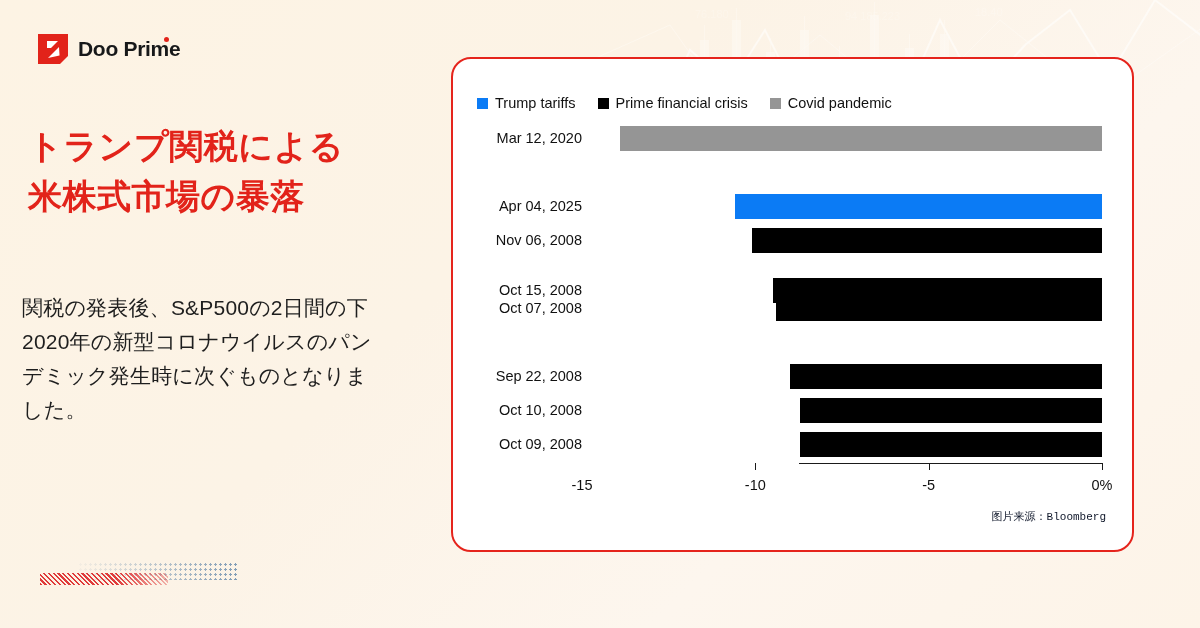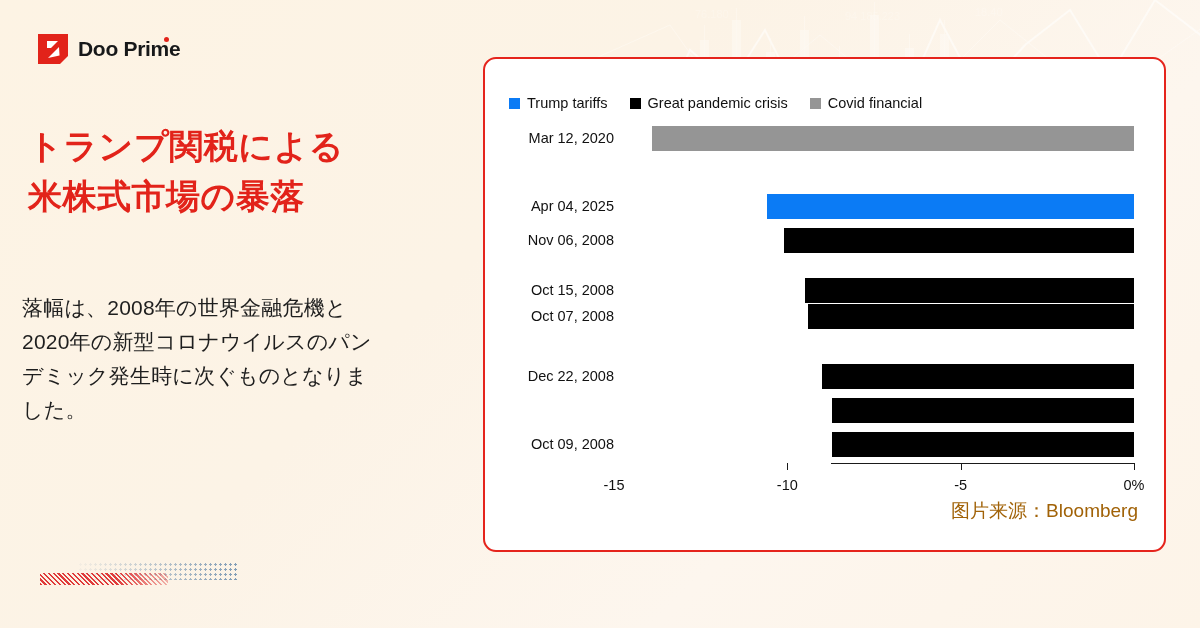--- a/index.html
+++ b/index.html
@@ -120,23 +120,22 @@
 
   
   .chart-card {
     position: absolute;
     left: 451px;
     top: 57px;
     width: 683px;
     height: 495px;
     background: #ffffff;
     border: 2px solid #e5241c;
-    border-radius: 13px;
+    border-radius: 20px;
     box-sizing: border-box;
-    margin-left: 32px;
   }
   .chart-inner {
     position: absolute;
     inset: 0;
   }
 
   
   .legend {
     position: absolute;
     left: 24px;
@@ -203,23 +202,24 @@
     color: #111;
     text-align: center;
     transform: translateX(-50%);
     white-space: nowrap;
   }
 
   .source {
     position: absolute;
     right: 26px;
     bottom: 26px;
-    font-size: 19px;
-    color: #a16207;
-    white-space: nowrap;
+    font-size: 11px;
+    color: #0f172a;
+    white-space: nowrap;
+    font-family: Liberation Mono, monospace;
   }
 
   .copyright {
     position: absolute;
     right: 32px;
     top: 568px;
     font-size: 13.5px;
     color: #1a1a1a;
     white-space: nowrap;
   }
@@ -281,41 +281,41 @@
       <span class="logo-dot"></span>
     </span>
   </div>
 
   <div class="headline">
     <div>トランプ関税による</div>
     <div>米株式市場の暴落</div>
   </div>
 
   <div class="body-copy">
-    <div>落幅は、2008年の世界金融危機と</div>
+    <div>関税の発表後、S&amp;P500の2日間の下</div>
     <div>2020年の新型コロナウイルスのパン</div>
     <div>デミック発生時に次ぐものとなりま</div>
     <div>した。</div>
   </div>
 
   <div class="chart-card">
     <div class="chart-inner">
 
       <div class="legend" id="legend">
           <div class="legend-item">
             <span class="legend-swatch" style="background: rgb(11, 123, 245);"></span>
             <span>Trump tariffs</span>
           </div>
           <div class="legend-item">
             <span class="legend-swatch" style="background: rgb(0, 0, 0);"></span>
-            <span>Great pandemic crisis</span>
+            <span>Prime financial crisis</span>
           </div>
           <div class="legend-item">
             <span class="legend-swatch" style="background: rgb(149, 149, 149);"></span>
-            <span>Covid financial</span>
+            <span>Covid pandemic</span>
           </div>
         </div>
 
       <div class="plot">
         <div class="rows" id="rows">
             <div class="row" style="top: 0px;">
               <div class="row-label">Mar 12, 2020</div>
               <div class="bar" title="Mar 12, 2020: -13.9%" style="left: 167.133px; width: 481.867px; background: rgb(149, 149, 149);"></div>
             </div>
             <div class="row" style="top: 68px;">
@@ -323,29 +323,30 @@
               <div class="bar" title="Apr 04, 2025: -10.6%" style="left: 281.533px; width: 367.467px; background: rgb(11, 123, 245);"></div>
             </div>
             <div class="row" style="top: 102px; text-decoration: underline;">
               <div class="row-label">Nov 06, 2008</div>
               <div class="bar" title="Nov 06, 2008: -10.1%" style="left: 298.867px; width: 350.133px; background: rgb(0, 0, 0);"></div>
             </div>
             <div class="row" style="top: 152px;">
               <div class="row-label">Oct 15, 2008</div>
               <div class="bar" title="Oct 15, 2008: -9.5%" style="left: 319.667px; width: 329.333px; background: rgb(0, 0, 0);"></div>
             </div>
-            <div class="row" style="top: 178px;">
+            <div class="row" style="top: 170px;">
               <div class="row-label">Oct 07, 2008</div>
               <div class="bar" title="Oct 07, 2008: -9.4%" style="left: 323.133px; width: 325.867px; background: rgb(0, 0, 0);"></div>
             </div>
             <div class="row" style="top: 238px;">
-              <div class="row-label">Dec 22, 2008</div>
+              <div class="row-label">Sep 22, 2008</div>
               <div class="bar" title="Oct 22, 2008: -9%" style="left: 337px; width: 312px; background: rgb(0, 0, 0);"></div>
             </div>
             <div class="row" style="top: 272px;">
+              <div class="row-label">Oct 10, 2008</div>
               <div class="bar" title="Oct 10, 2008: -8.7%" style="left: 347.4px; width: 301.6px; background: rgb(0, 0, 0);"></div>
             </div>
             <div class="row" style="top: 306px;">
               <div class="row-label">Oct 09, 2008</div>
               <div class="bar" title="Oct 09, 2008: -8.7%" style="left: 347.4px; width: 301.6px; background: rgb(0, 0, 0);"></div>
             </div>
           </div>
         <div id="axis">
             <div class="axis-line" style="left: 345.667px; width: 303.333px; top: 342px;"></div>
             <div class="tick-label" style="left: 129px; top: 356px;">-15</div>

